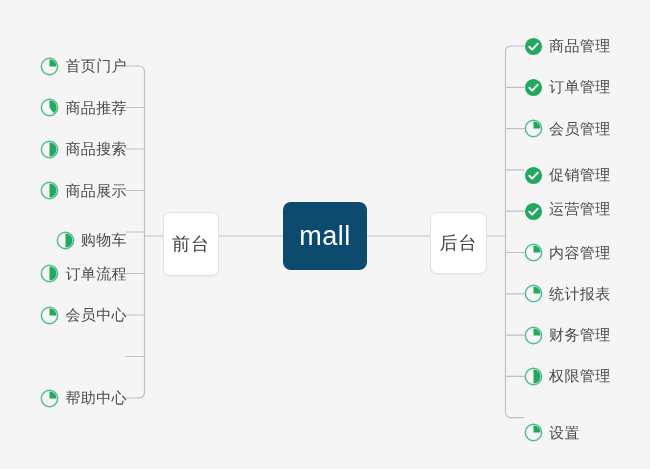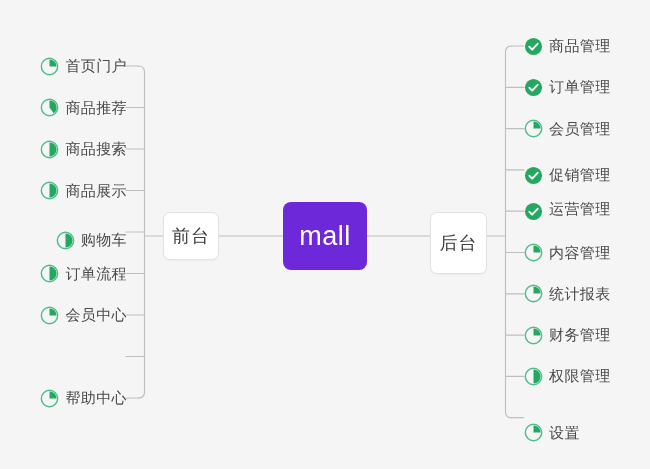--- a/index.html
+++ b/index.html
@@ -53,21 +53,21 @@
   .node-mid{
     background:#ffffff;
     border:1px solid #e2e2e2;
     border-radius:7px;
     box-shadow:0 1px 2px rgba(0,0,0,0.045);
     font-size:18px;
     color:#3d3d3d;
     letter-spacing:1px;
   }
   .node-root{
-    background:#6d28d9;
+    background:#0c4a6e;
     border-radius:8px;
     color:#ffffff;
     font-size:27px;
     letter-spacing:.5px;
     font-weight:400;
   }
 </style>
 </head>
 <body>
 
@@ -229,21 +229,21 @@
       </div>
       <div class="leaf right" style="top: 405.7px; margin-top: 15px;">
         <svg class="icon" viewBox="0 0 20 20">
           <circle cx="10" cy="10" r="8.6" fill="none" stroke="#4ebd8a" stroke-width="1.5"></circle>
           <path d="M 10 10 L 10 2.5999999999999996 A 7.4 7.4 0 0 1 17.4 10 Z" fill="#22a85f"></path>
         </svg>
         <span class="leaf-label">设置</span>
       </div>
     </div>
 
-  <div class="node node-mid" id="node-frontend" style="left:163px;top:212px;width:56px;height:48px;">
+  <div class="node node-mid" id="node-frontend" style="left:163px;top:212px;width:56px;height:64px;">
     <span>前台</span>
   </div>
 
   <div class="node node-root" id="node-root" style="left:283px;top:202px;width:84px;height:68px;">
     <span>mall</span>
   </div>
 
   <div class="node node-mid" id="node-backend" style="left:430px;top:212px;width:57px;height:62px;">
     <span>后台</span>
   </div>

